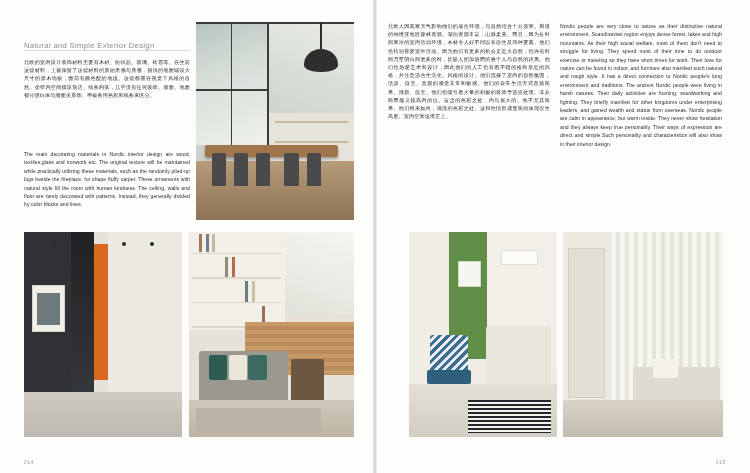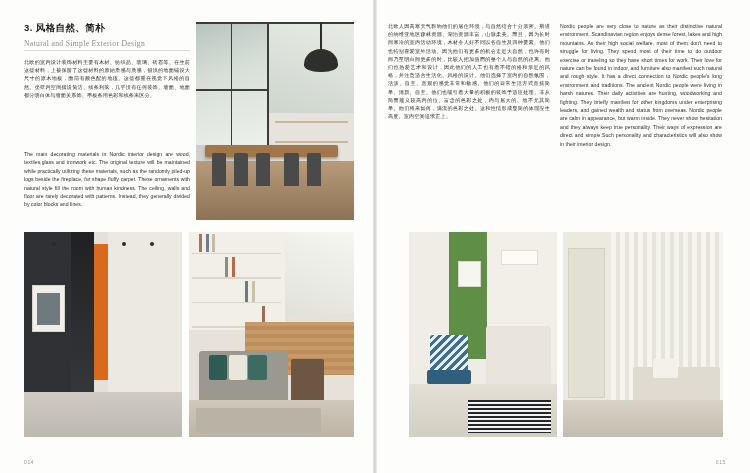--- a/index.html
+++ b/index.html
@@ -25,22 +25,22 @@
   }
   
   .headline{
     position:absolute;left:24px;top:22px;width:165px;
   }
   .headline .cn{
     font-size:9.5px;color:#1a1a1a;font-weight:bold;letter-spacing:.4px;
     white-space:nowrap;
   }
   .headline .en{
-    margin-top:4px;
-    font-size:7.6px;color:#8d8d8d;letter-spacing:.35px;white-space:nowrap;font-family:Liberation Serif, serif;
+    margin-top:19px;
+    font-size:7.6px;color:#8d8d8d;letter-spacing:.35px;white-space:nowrap;
   }
   .rule{
     position:absolute;left:24px;top:50px;width:166px;height:1px;background:#d9d9d5;
   }
   
   .tcol{
     position:absolute;
     text-align:justify;
   }
   .tcol p{margin:0 0 7px 0;}
@@ -161,21 +161,20 @@
 </head>
 <body>
 
 <div class="spread">
 
   <div class="page left"></div>
   <div class="page right"></div>
   <div class="gutter"></div>
 
   <div class="headline">
-    <div class="cn">3. 风格自然、简朴</div>
     <div class="en">Natural and Simple Exterior Design</div>
   </div>
   <div class="rule"></div>
 
   <div class="tcol cnbody" id="cn-left">
     <p>北欧的室内设计装饰材料主要有木材、纺织品、玻璃、砖石等。在生前这些材料，上被保留了这些材料的原始质感与质感，很浅的地面铺设大尺寸的原木地板，面前有颜色配的地毯。这些都重在视觉下风格的自然。坐壁内空间摆设简洁、线条利落，几乎没有任何装饰。墙面、地面都分明白体与墙面关系饰、墨板条用色彩和线条来区分。</p>
   </div>
   <div class="tcol enbody" id="en-left">
     <p>The main decorating materials in Nordic interior design are wood, textiles,glass and ironwork etc. The original texture will be maintained while practically utilizing these materials, such as the randomly piled-up logs beside the fireplace, fur shape fluffy carpet. These ornaments with natural style fill the room with human kindness. The ceiling, walls and floor are rarely decorated with patterns. Instead, they generally divided by color blocks and lines.</p>
   </div>

